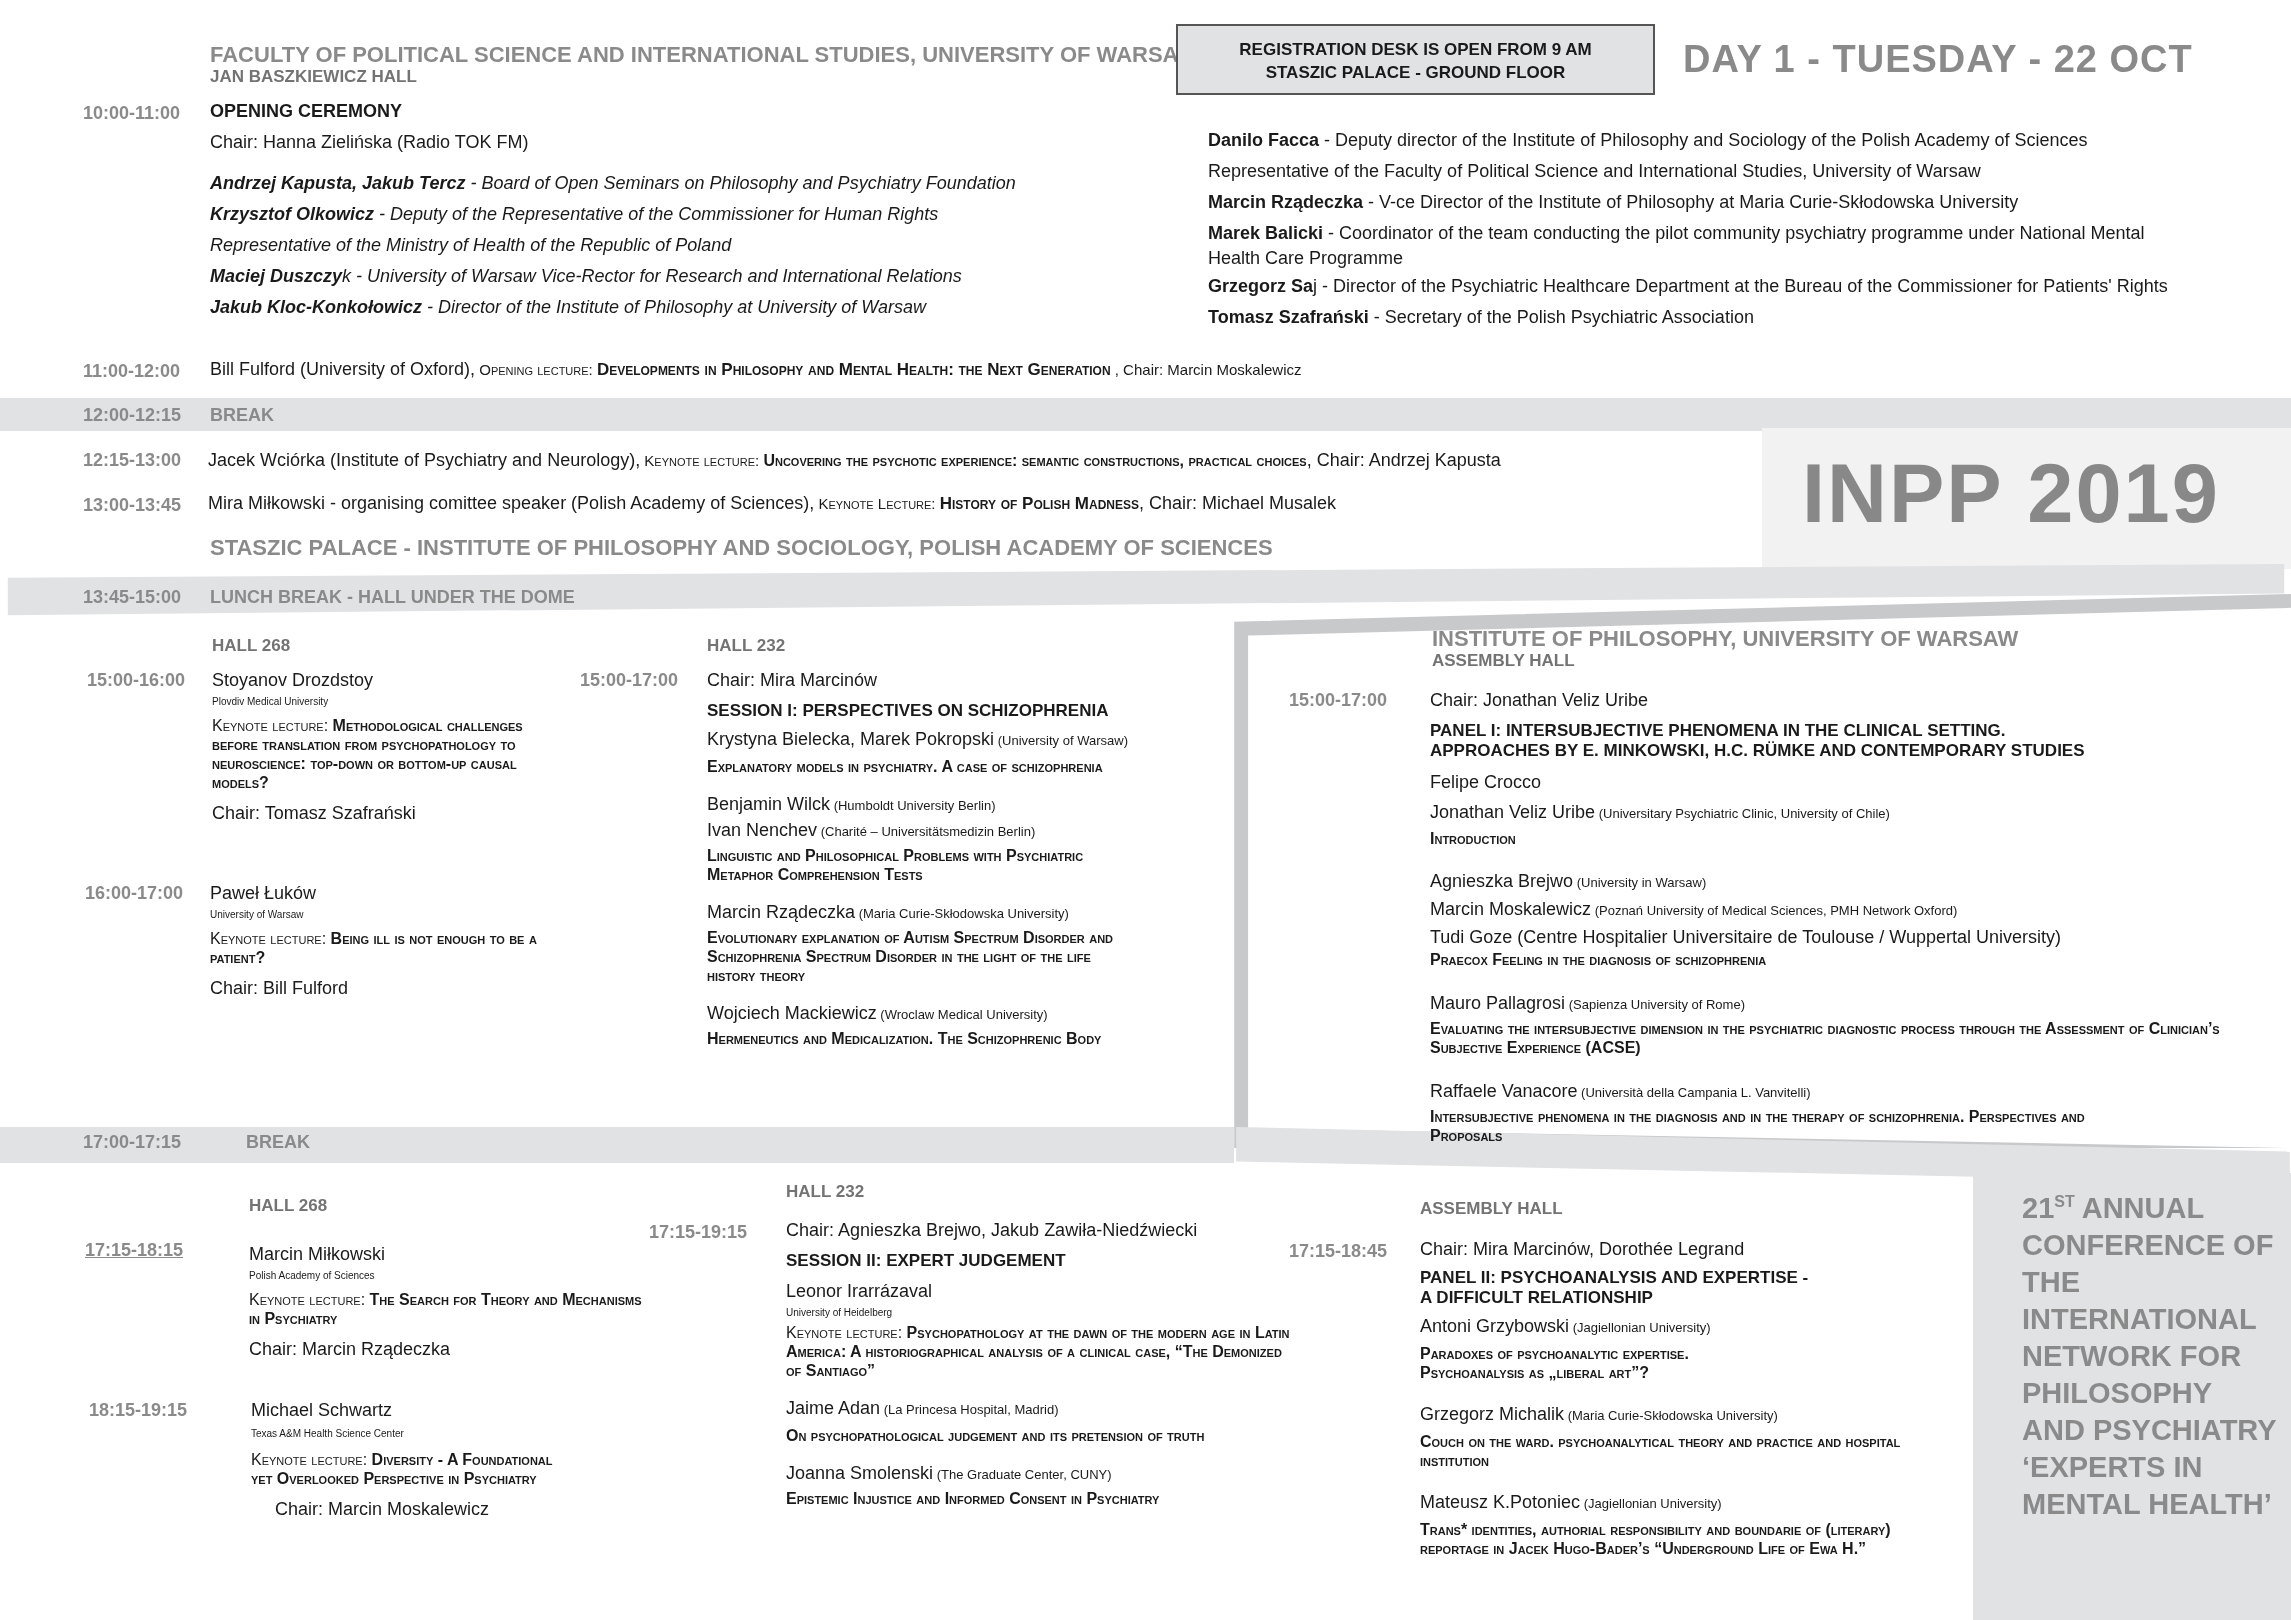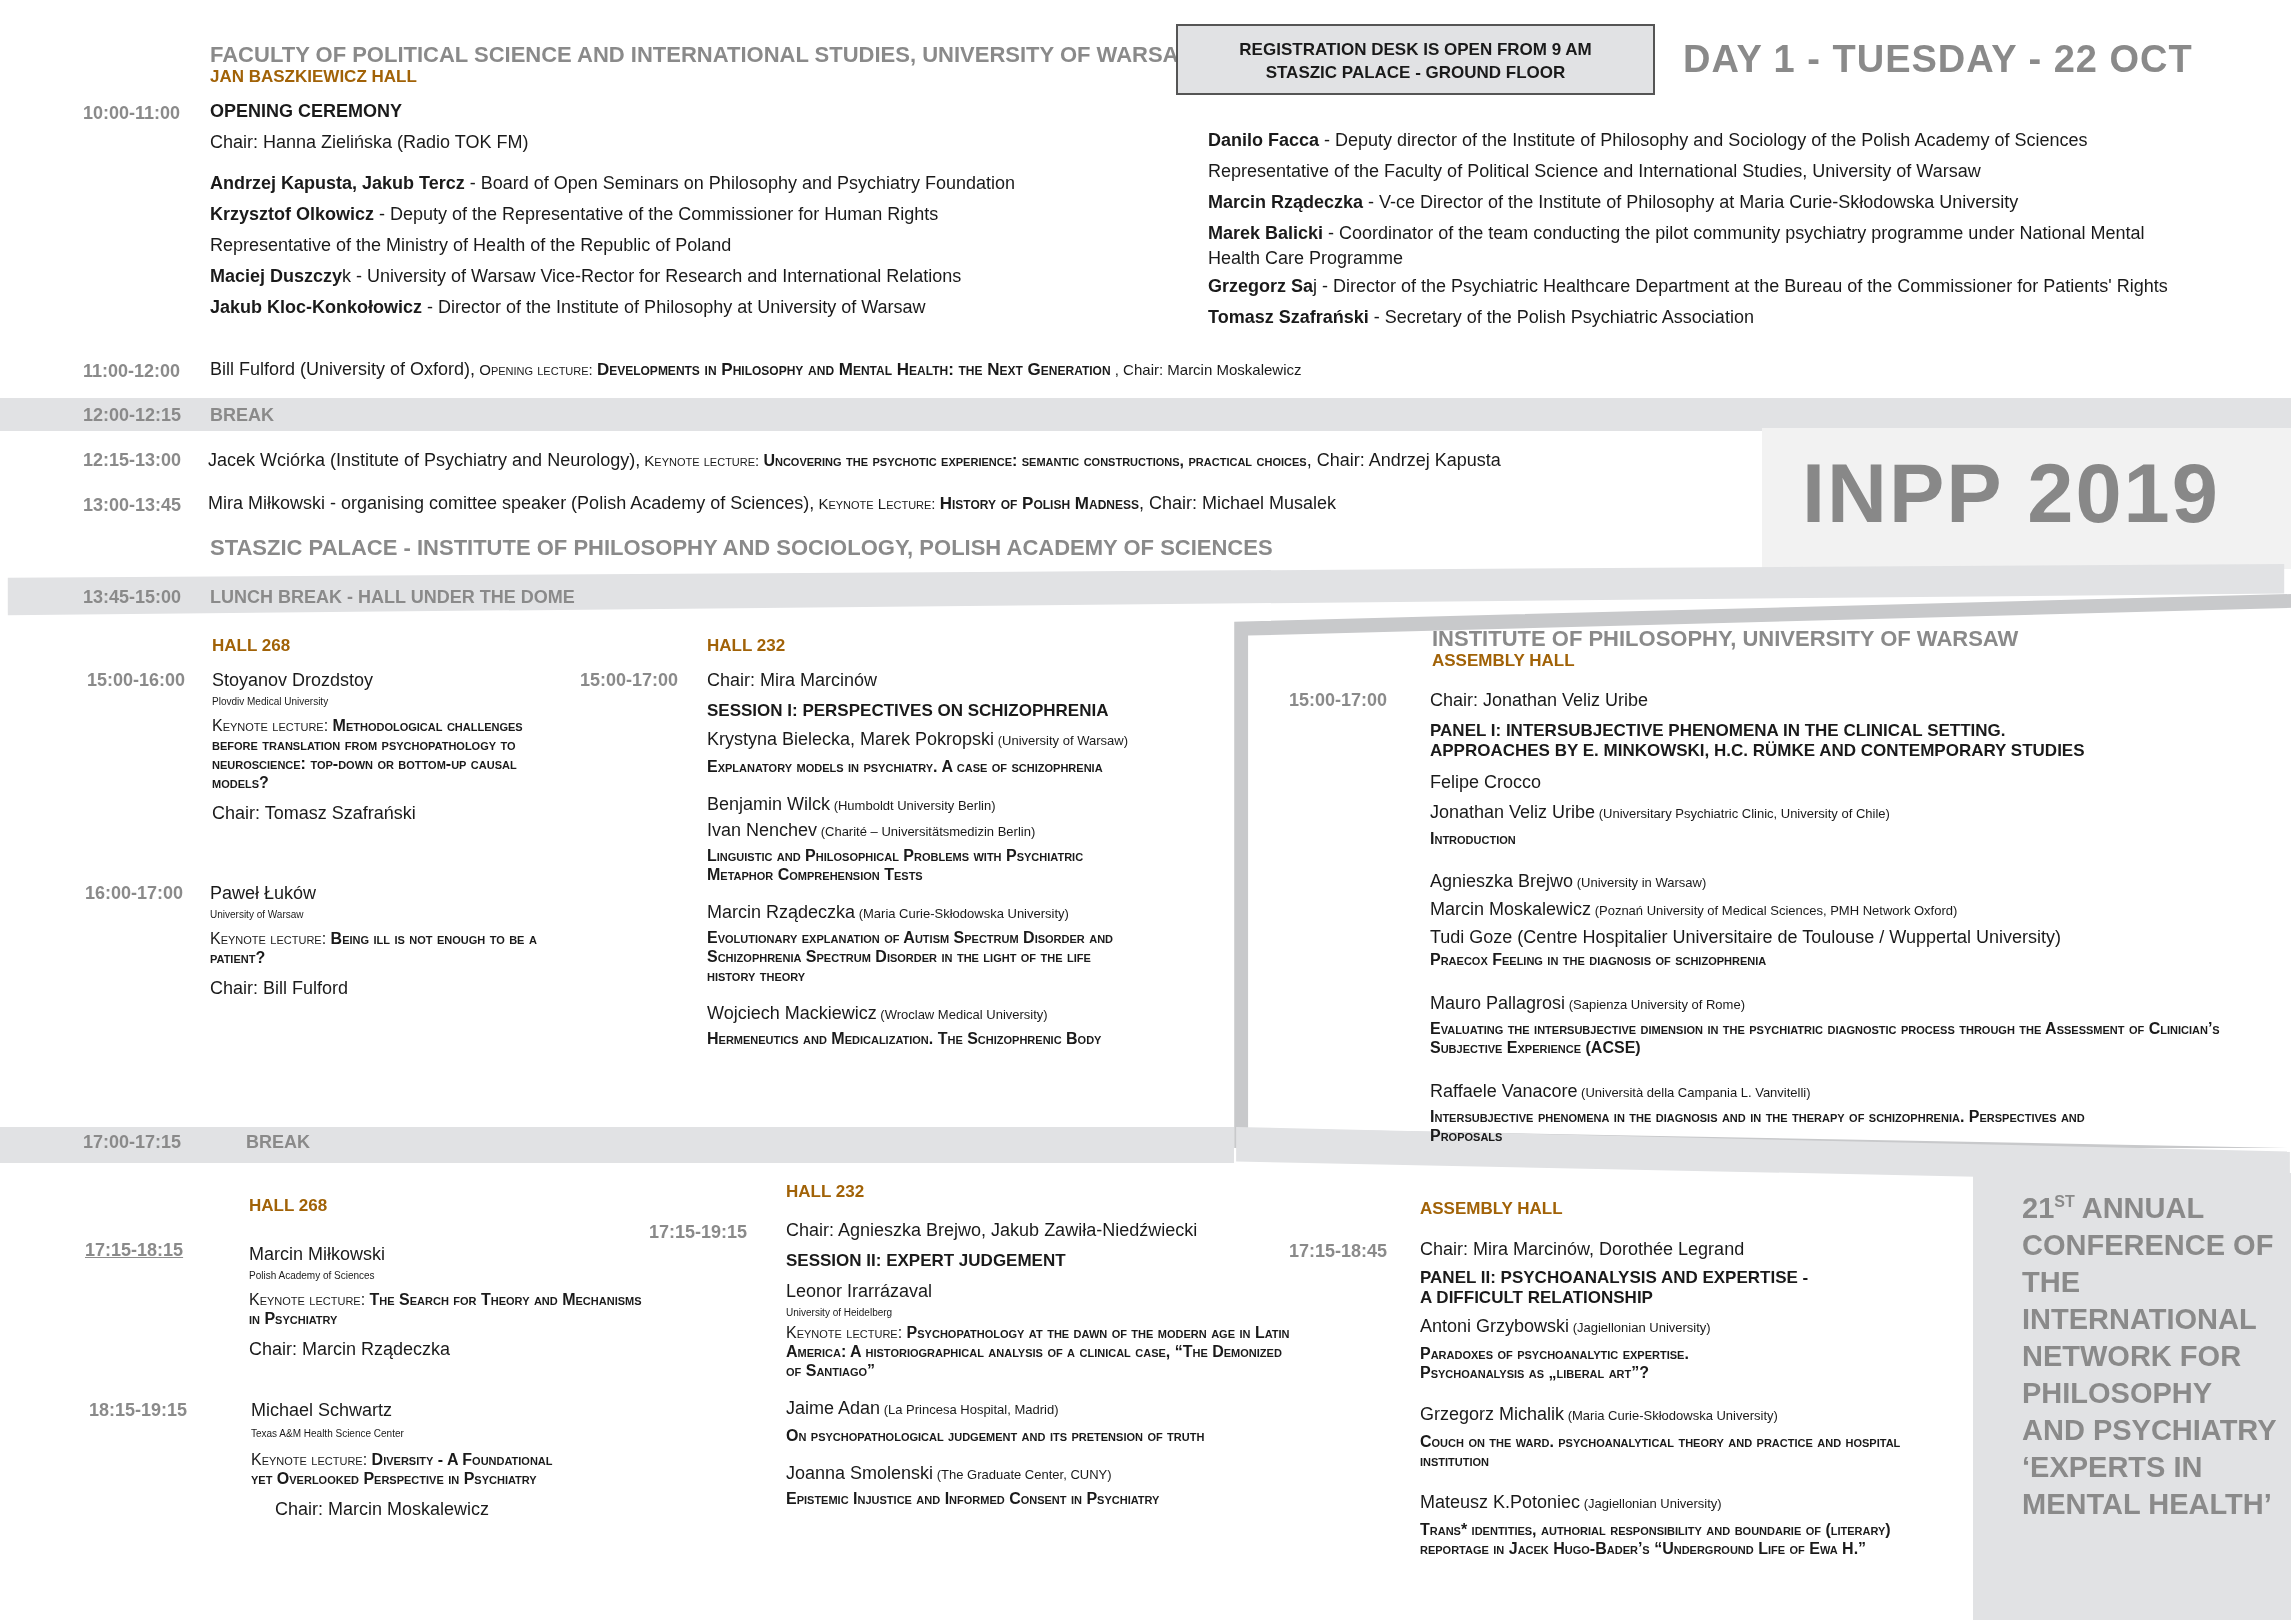--- a/index.html
+++ b/index.html
@@ -4,21 +4,21 @@
 <style>
   html, body { margin:0; padding:0; }
   body {
     width:2292px; height:1621px; position:relative; overflow:hidden;
     background:#ffffff; color:#1a1a1a;
     font-family:"Liberation Sans", "DejaVu Sans", sans-serif;
   }
   .abs { position:absolute; }
   .time { color:#8a8a8a; font-weight:bold; font-size:18px; }
   .venue { color:#8a8a8a; font-weight:bold; font-size:22px; }
-  .venue-sub { color:#a16207; font-weight:bold; font-size:17px; }
+  .venue-sub { color:#737373; font-weight:bold; font-size:17px; }
   .band { position:absolute; left:0; background:#e1e2e4; }
   .line { font-size:18px; line-height:31px; white-space:nowrap; }
   .line b { font-weight:bold; }
   .sc { font-variant:small-caps; font-size:15px; }
   .title { font-weight:bold; font-variant:small-caps; font-size:16px; line-height:19px; }
   .name { font-size:18px; line-height:24px; }
   .aff { font-size:13px; }
   .small { font-size:10px; line-height:20px; }
   .chair { font-size:18px; line-height:26px; }
   .session { font-weight:bold; font-size:17px; line-height:24px; }
@@ -59,21 +59,21 @@
 <div class="abs venue-sub" style="left:210px;top:67px;">JAN BASZKIEWICZ HALL</div>
 <div class="reg-box">
   <div>REGISTRATION DESK IS OPEN FROM 9 AM</div>
   <div>STASZIC PALACE - GROUND FLOOR</div>
 </div>
 <div class="day-title">DAY 1 - TUESDAY - 22 OCT</div>
 
 <div class="abs time" style="left:83px;top:103px;">10:00-11:00</div>
 <div class="abs" style="left:210px;top:101px;font-weight:bold;font-size:18px;">OPENING CEREMONY</div>
 <div class="abs" style="left:210px;top:132px;font-size:18px;">Chair: Hanna Zielińska (Radio TOK FM)</div>
-<div class="abs" style="left:210px;top:168px;">
+<div class="abs" style="left:210px;top:168px;font-style:italic;">
   <div class="line"><b>Andrzej Kapusta, Jakub Tercz</b><span> - Board of Open Seminars on Philosophy and Psychiatry Foundation</span></div>
   <div class="line"><b>Krzysztof Olkowicz</b><span> - Deputy of the Representative of the Commissioner for Human Rights</span></div>
   <div class="line"><b></b><span>Representative of the Ministry of Health of the Republic of Poland</span></div>
   <div class="line"><b>Maciej Duszczy</b><span>k - University of Warsaw Vice-Rector for Research and International Relations</span></div>
   <div class="line"><b>Jakub Kloc-Konkołowicz</b><span> - Director of the Institute of Philosophy at University of Warsaw</span></div>
 </div>
 <div class="abs" style="left:1208px;top:125px;">
   <div class="line"><b>Danilo Facca</b><span> - Deputy director of the Institute of Philosophy and Sociology of the Polish Academy of Sciences</span></div>
   <div class="line"><b></b><span>Representative of the Faculty of Political Science and International Studies, University of Warsaw</span></div>
   <div class="line"><b>Marcin Rządeczka</b><span> - V-ce Director of the Institute of Philosophy at Maria Curie-Skłodowska University</span></div>

